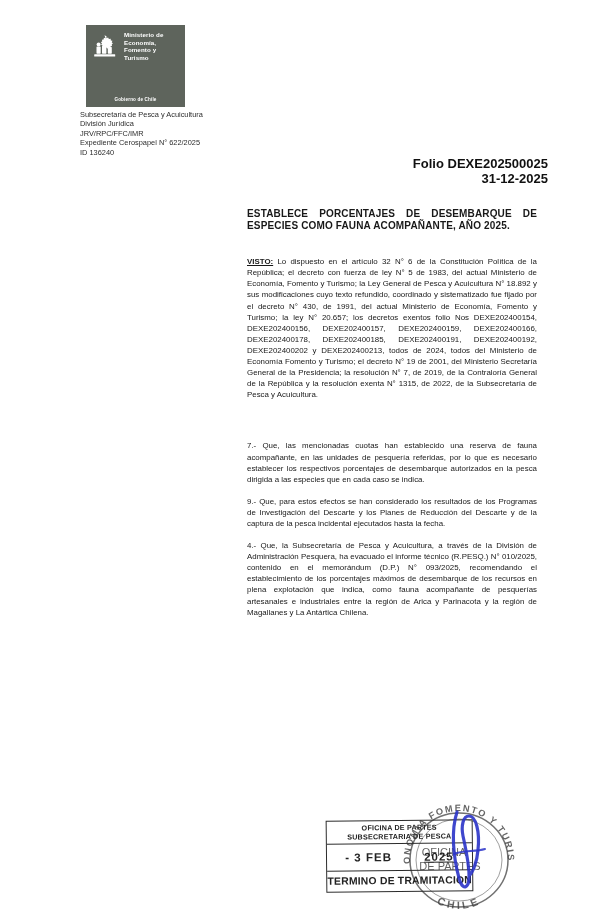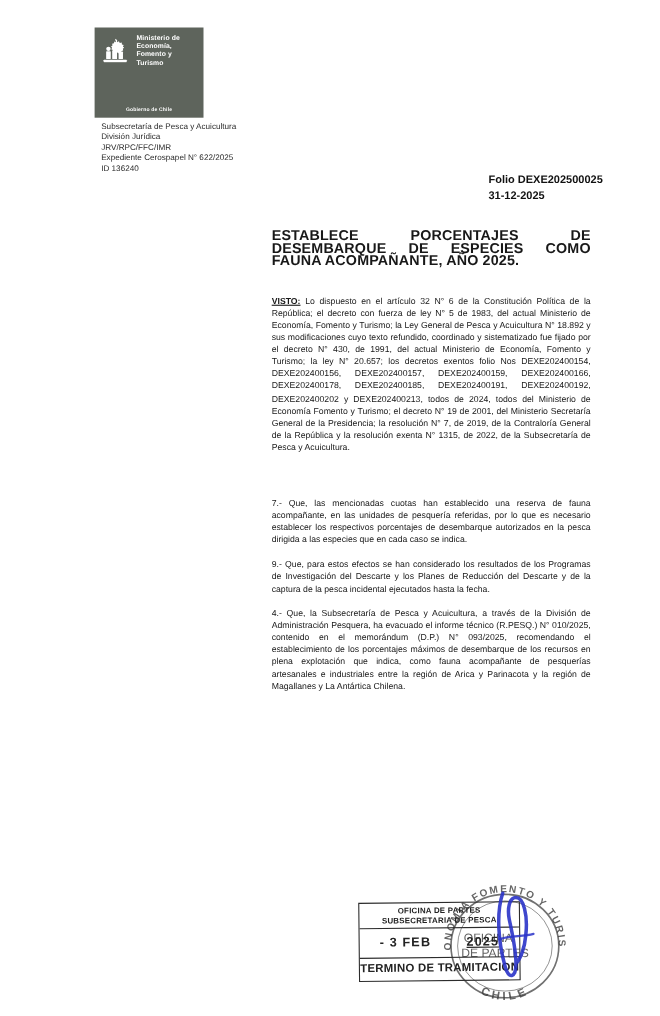--- a/index.html
+++ b/index.html
@@ -57,57 +57,57 @@
     color: #ffffff;
     font-weight: bold;
     text-align: center;
     padding-bottom: 5px;
     letter-spacing: 0.15px;
   }
 
   
   #header-lines {
     position: absolute;
-    left: 92px;
+    left: 80px;
     top: 110px;
     width: 230px;
     font-size: 7.4px;
     line-height: 9.4px;
     color: #2b2b2b;
   }
   #header-lines .hl { white-space: nowrap; }
 
   
   #folio-block {
     position: absolute;
     right: 52px;
     top: 156px;
-    text-align: left;
-    font-size: 10px;
+    text-align: right;
+    font-size: 13px;
     line-height: 15px;
     font-weight: bold;
     color: #111;
   }
 
   
   #doc-body {
     position: absolute;
     left: 247px;
     top: 208px;
     width: 290px;
     font-size: 7.9px;
     line-height: 11.1px;
     color: #181818;
   }
   #doc-title {
     font-weight: bold;
     text-align: justify;
     text-align-last: left;
     letter-spacing: 0.15px;
-    font-size: 13px;
+    font-size: 10px;
     line-height: 11.6px;
     margin-bottom: 0;
   }
   .para {
     text-align: justify;
     margin: 0;
   }
   .spacer-lg { height: 25px; }
   .spacer-md { height: 18px; }
   .spacer-sm { height: 11px; }

